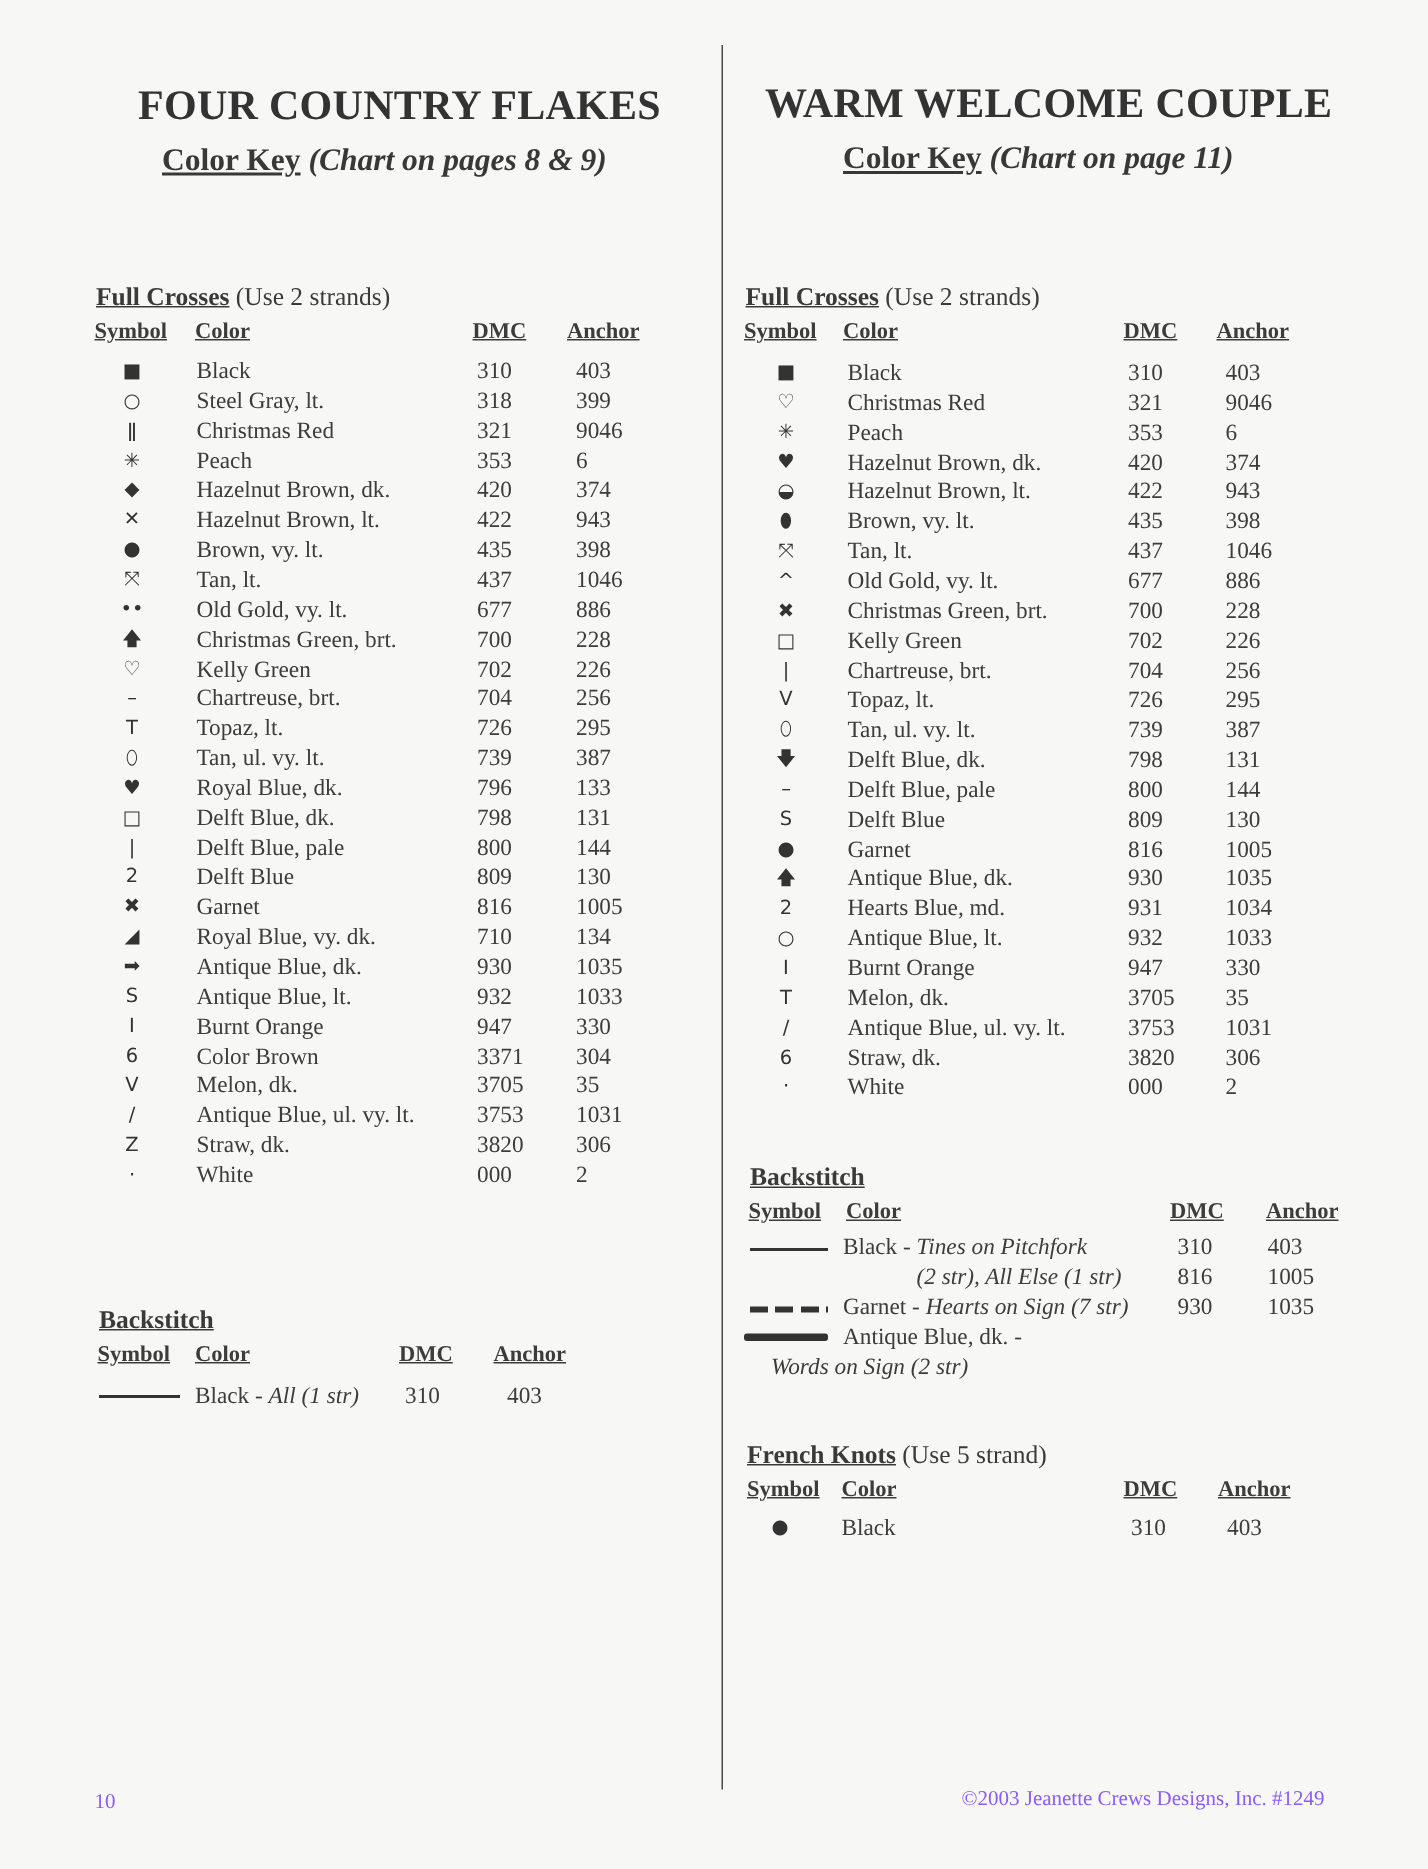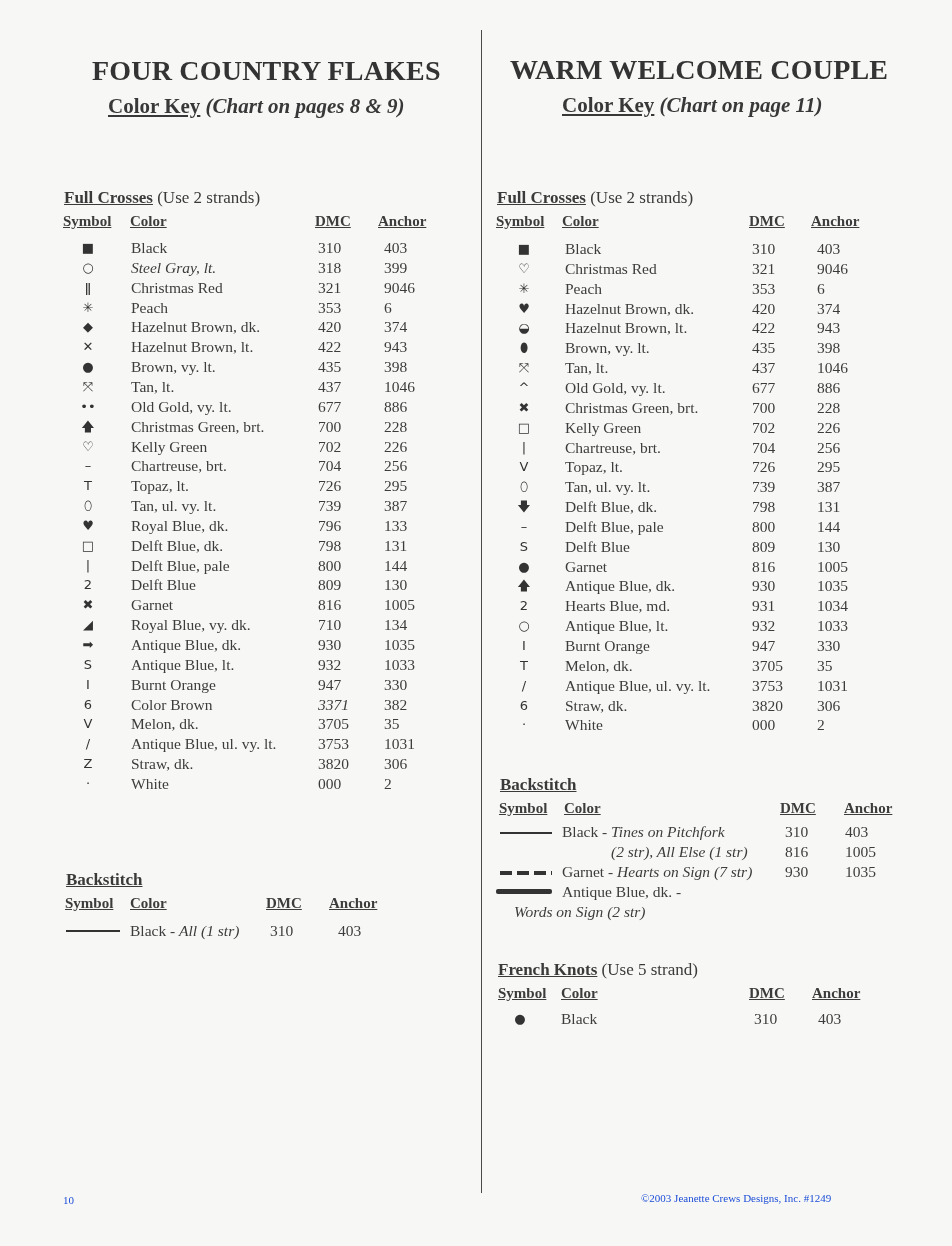--- a/index.html
+++ b/index.html
@@ -26,21 +26,21 @@
 
   .row { position:absolute; height:20px; font-size:15.5px; white-space:nowrap; color:#3c3c3c; }
   .row span { position:absolute; top:0; line-height:20px; }
   .sym { width:24px; text-align:center; font-family:"DejaVu Sans",sans-serif; font-size:13px; color:#333; }
   .i { font-style:italic; }
 
   .line-sym { position:absolute; height:2px; background:#333; }
   .line-thick { height:5px; border-radius:2px; }
   .line-dash { height:4px; background:repeating-linear-gradient(90deg,#333 0 12px,transparent 12px 17px); }
 
-  .footer { position:absolute; font-size:11px; color:#1d4ed8; white-space:nowrap;text-align:right; }
+  .footer { position:absolute; font-size:14px; color:#8b5cf6; white-space:nowrap;text-align:right; }
 </style>
 </head>
 <body>
 
 <div class="divider"></div>
 
 <div class="col left">
   <div class="title" style="left:92px;top:55px;">FOUR COUNTRY FLAKES</div>
   <div class="subtitle" style="left:108px;top:94px;">
     <span class="u">Color Key</span>
@@ -58,21 +58,21 @@
 
   <div id="left-rows">
       <div class="row" style="left: 0px; top: 238px; width: 100%;">
         <span class="sym" style="left: 76px;">■</span>
         <span style="left: 131px;">Black</span>
         <span style="left: 318px;">310</span>
         <span style="left: 384px;">403</span>
       </div>
       <div class="row" style="left: 0px; top: 257.85px; width: 100%;">
         <span class="sym" style="left: 76px;">○</span>
-        <span style="left: 131px; font-style: italic;">Steel Gray, lt.</span>
+        <span style="left: 131px;">Steel Gray, lt.</span>
         <span style="left: 318px;">318</span>
         <span style="left: 384px;">399</span>
       </div>
       <div class="row" style="left: 0px; top: 277.7px; width: 100%;">
         <span class="sym" style="left: 76px;">ǁ</span>
         <span style="left: 131px;">Christmas Red</span>
         <span style="left: 318px;">321</span>
         <span style="left: 384px;">9046</span>
       </div>
       <div class="row" style="left: 0px; top: 297.55px; width: 100%;">
@@ -191,22 +191,22 @@
       </div>
       <div class="row" style="left: 0px; top: 674.7px; width: 100%;">
         <span class="sym" style="left: 76px;">I</span>
         <span style="left: 131px;">Burnt Orange</span>
         <span style="left: 318px;">947</span>
         <span style="left: 384px;">330</span>
       </div>
       <div class="row" style="left: 0px; top: 694.55px; width: 100%;">
         <span class="sym" style="left: 76px;">6</span>
         <span style="left: 131px;">Color Brown</span>
-        <span style="left: 318px; font-style: italic;">3371</span>
-        <span style="left: 384px;">382</span>
+        <span style="left: 318px;">3371</span>
+        <span style="left: 384px;">304</span>
       </div>
       <div class="row" style="left: 0px; top: 714.4px; width: 100%;">
         <span class="sym" style="left: 76px;">V</span>
         <span style="left: 131px;">Melon, dk.</span>
         <span style="left: 318px;">3705</span>
         <span style="left: 384px;">35</span>
       </div>
       <div class="row" style="left: 0px; top: 734.25px; width: 100%;">
         <span class="sym" style="left: 76px;">/</span>
         <span style="left: 131px;">Antique Blue, ul. vy. lt.</span>

